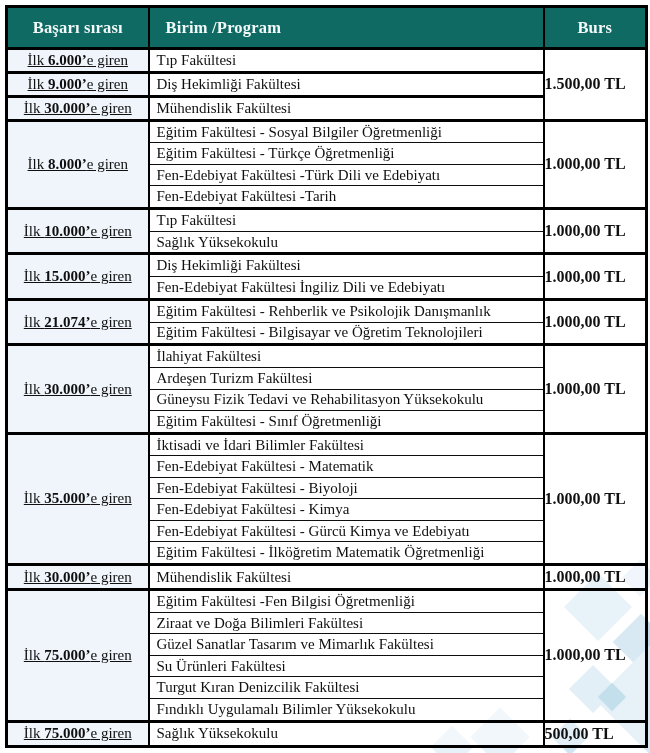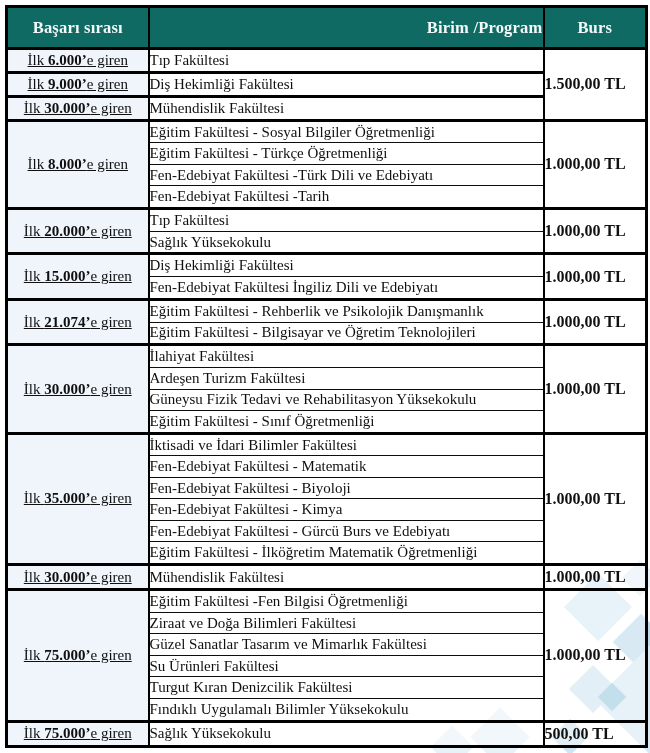--- a/index.html
+++ b/index.html
@@ -47,21 +47,21 @@
     background: var(--teal);
     color: #f4faf9;
     font-weight: bold;
     font-size: 16.5px;
     height: 42px;
     border: 2px solid var(--border-dark);
     border-bottom: 3px solid var(--border-dark);
     letter-spacing: 0.2px;
   }
   th.h-rank { text-align: center; }
-  th.h-program { text-align: right; padding-left: 4px; }
+  th.h-program { text-align: left; padding-left: 16px; }
   th.h-burs { text-align: center; }
 
   tbody td {
     border: 1px solid #0d0d0d;
     border-left: 2px solid var(--border-dark);
     border-right: 2px solid var(--border-dark);
     font-size: 15px;
     color: var(--ink);
     white-space: nowrap;
     overflow: hidden;
@@ -71,20 +71,21 @@
 
   td.rank-cell {
     background: rgba(233, 242, 249, 0.75);
     text-align: center;
     text-decoration: underline;
   }
   td.rank-cell .rank-bold { font-weight: bold; }
   td.program-cell {
     background: rgba(255, 255, 255, 0.45);
     text-align: left;
+    padding-left: 7px;
   }
   td.burs-cell {
     background: rgba(255, 255, 255, 0.40);
     text-align: left;
     font-weight: bold;
     font-size: 16px;
   }
 </style>
 </head>
 <body>
@@ -136,21 +137,21 @@
         <tr>
           <td class="program-cell">Eğitim Fakültesi - Türkçe Öğretmenliği</td>
         </tr>
         <tr>
           <td class="program-cell">Fen-Edebiyat Fakültesi -Türk Dili ve Edebiyatı</td>
         </tr>
         <tr>
           <td class="program-cell">Fen-Edebiyat Fakültesi -Tarih</td>
         </tr>
         <tr class="group-start">
-          <td class="rank-cell" rowspan="2"><span>İlk </span><span class="rank-bold">20.000’</span><span>e giren</span></td>
+          <td class="rank-cell" rowspan="2"><span>İlk </span><span class="rank-bold">10.000’</span><span>e giren</span></td>
           <td class="program-cell">Tıp Fakültesi</td>
           <td class="burs-cell" rowspan="2">1.000,00 TL</td>
         </tr>
         <tr>
           <td class="program-cell">Sağlık Yüksekokulu</td>
         </tr>
         <tr class="group-start">
           <td class="rank-cell" rowspan="2"><span>İlk </span><span class="rank-bold">15.000’</span><span>e giren</span></td>
           <td class="program-cell">Diş Hekimliği Fakültesi</td>
           <td class="burs-cell" rowspan="2">1.000,00 TL</td>
@@ -188,21 +189,21 @@
         <tr>
           <td class="program-cell">Fen-Edebiyat Fakültesi  - Matematik</td>
         </tr>
         <tr>
           <td class="program-cell">Fen-Edebiyat Fakültesi  - Biyoloji</td>
         </tr>
         <tr>
           <td class="program-cell">Fen-Edebiyat Fakültesi  - Kimya</td>
         </tr>
         <tr>
-          <td class="program-cell">Fen-Edebiyat Fakültesi  - Gürcü Burs ve Edebiyatı</td>
+          <td class="program-cell">Fen-Edebiyat Fakültesi  - Gürcü Kimya ve Edebiyatı</td>
         </tr>
         <tr>
           <td class="program-cell">Eğitim Fakültesi - İlköğretim Matematik Öğretmenliği</td>
         </tr>
         <tr class="group-start">
           <td class="rank-cell"><span>İlk </span><span class="rank-bold">30.000’</span><span>e giren</span></td>
           <td class="program-cell">Mühendislik Fakültesi</td>
           <td class="burs-cell">1.000,00 TL</td>
         </tr>
         <tr class="group-start">

